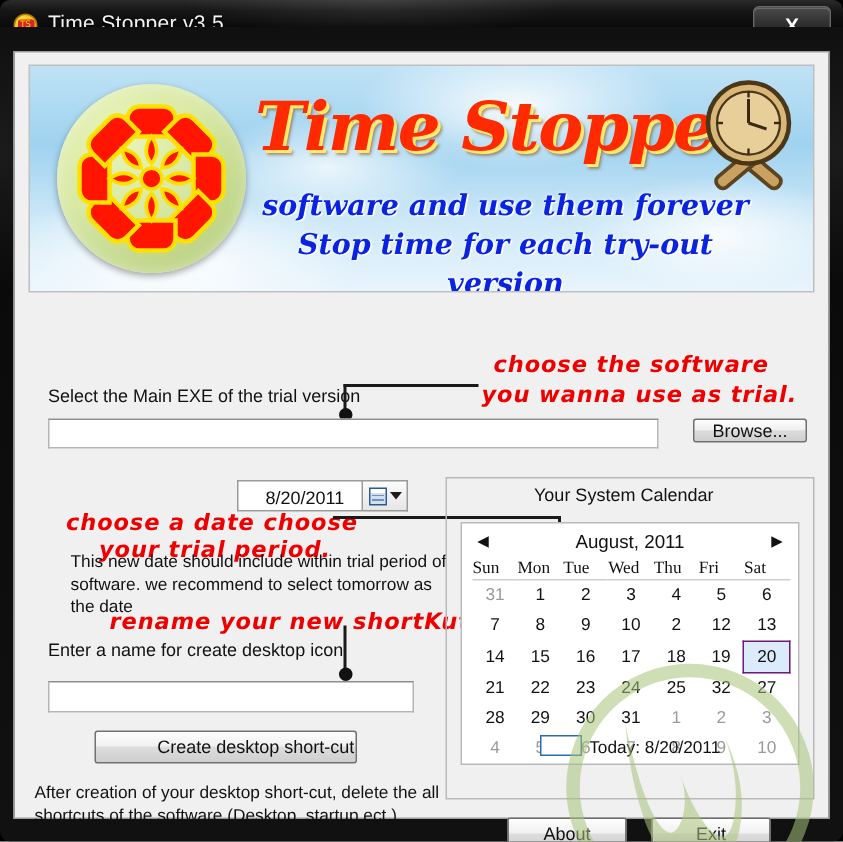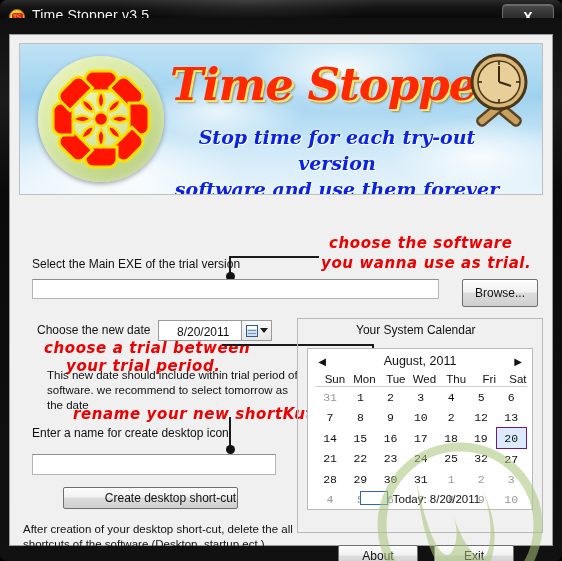--- a/index.html
+++ b/index.html
@@ -135,23 +135,23 @@
     position:absolute;left:297px;top:313px;width:226px;height:162px;
     background:#fff;border:1px solid #b9b9b9;box-sizing:border-box;
   }
   .mc-head{position:relative;height:24px;}
   .mc-title{position:absolute;left:0;right:0;top:5px;text-align:center;font-size:12.5px;color:#111;}
   .mc-arrow{position:absolute;top:7px;width:12px;height:12px;cursor:pointer;
     display:flex;align-items:center;justify-content:center;color:#111;font-size:10px;line-height:10px;}
   .mc-prev{left:8px;} .mc-next{right:8px;}
   .mc-grid{position:absolute;left:7px;top:24px;width:212px;}
   .mc-grid table{border-collapse:collapse;width:212px;}
-  .mc-grid th{font-size:11.5px;font-weight:normal;color:#111;padding:0 0 1px 0;width:30px;text-align:right;}
+  .mc-grid th{font-size:11.5px;font-weight:normal;color:#111;padding:0 0 1px 0;width:30px;text-align:left;font-family:Liberation Serif, serif;}
   .mc-grid thead tr{border-bottom:1px solid #cfcfcf;}
-  .mc-grid td{font-size:11.5px;color:#111;text-align:center;height:18px;width:30px;cursor:pointer;font-family:Liberation Mono, monospace;}
+  .mc-grid td{font-size:11.5px;color:#111;text-align:center;height:18px;width:30px;cursor:pointer;}
   .mc-grid td.dim{color:#9a9a9a;}
   .mc-grid td.sel{border:1px solid #701a75;background:#dcebfb;}
   .mc-today{position:absolute;left:0;right:0;bottom:4px;text-align:center;font-size:11.5px;color:#111;}
   .today-swatch{display:inline-block;width:26px;height:12px;border:1px solid #2a6ab5;background:#fff;
     vertical-align:-2px;margin-right:5px;}
   
   .watermark{position:absolute;left:355px;top:400px;width:190px;height:180px;pointer-events:none;opacity:.55;}
 </style>
 </head>
 <body>
@@ -223,22 +223,22 @@
                   <path d="M0,-28 q7,10 0,18 q-7,-8 0,-18 z"></path>
                 </g>
               <circle cx="0" cy="0" r="7"></circle>
             </g>
           </g>
         </svg>
       </div>
 
       <div class="banner-title">Time Stopper</div>
       <div class="banner-sub">
+        <div>software and use them forever</div>
         <div>Stop time for each try-out version</div>
-        <div>software and use them forever</div>
       </div>
 
       <svg class="clock-icon" viewBox="0 0 78 92">
         <g stroke="#5b4420" stroke-width="2.5" fill="#c9a261">
           <rect x="12" y="52" width="54" height="9" rx="4" transform="rotate(40 39 56)"></rect>
           <rect x="12" y="52" width="54" height="9" rx="4" transform="rotate(-40 39 56)"></rect>
         </g>
         <circle cx="39" cy="32" r="27" fill="#d9b778" stroke="#4a3618" stroke-width="3"></circle>
         <circle cx="39" cy="32" r="21" fill="#e8cf9a" stroke="#4a3618" stroke-width="1.5"></circle>
         <g stroke="#3a2a12" stroke-width="2">
@@ -256,29 +256,28 @@
 
     <div class="lbl" style="left:22px;top:222px;">Select the Main EXE of the trial version</div>
     <div class="ann" style="left:319px;top:199px;">choose the software</div>
     <div class="ann" style="left:311px;top:219px;">you wanna use as trial.</div>
 
     <div class="ptr-line" style="left:219px;top:221px;width:90px;height:2px;"></div>
     <div class="ptr-line" style="left:219px;top:221px;width:2px;height:19px;"></div>
     <div class="ptr-dot" style="left:216px;top:237px;"></div>
 
     <input class="tbox" style="left: 22px; top: 244px; width: 407px; height: 20px; font-size: 12px; padding: 0px 4px;" value="">
-    <div class="btn" style="left:452px;top:244px;width:76px;height:28px;">Browse...</div>
-
-    <div class="lbl" style="left:27px;top:288px;">Choose the new date</div>
+    <div class="btn" style="left:452px;top:244px;width:76px;height:16px;">Browse...</div>
+
     <input class="datebox" value="8/20/2011" style="">
     <div class="dateicon">
       <span class="cal-glyph"></span>
       <span class="tri-down"></span>
     </div>
-    <div class="ann" style="left:34px;top:304px;">choose a trial between</div>
+    <div class="ann" style="left:34px;top:304px;">choose a date choose</div>
     <div class="ann" style="left:56px;top:322px;">your trial period.</div>
 
     <div class="ptr-line" style="left:212px;top:309px;width:152px;height:2px;"></div>
     <div class="ptr-line" style="left:362px;top:309px;width:2px;height:9px;"></div>
     <div class="ptr-dot" style="left:359px;top:315px;"></div>
 
     <div class="body-text" style="left:37px;top:333px;width:256px;">This new date should include within trial period of software. we recommend to select tomorrow as the date</div>
 
     <div class="ann" style="left:63px;top:370px;">rename your new shortKut</div>
     <div class="lbl" style="left:22px;top:391px;">Enter a name for create desktop icon</div>

